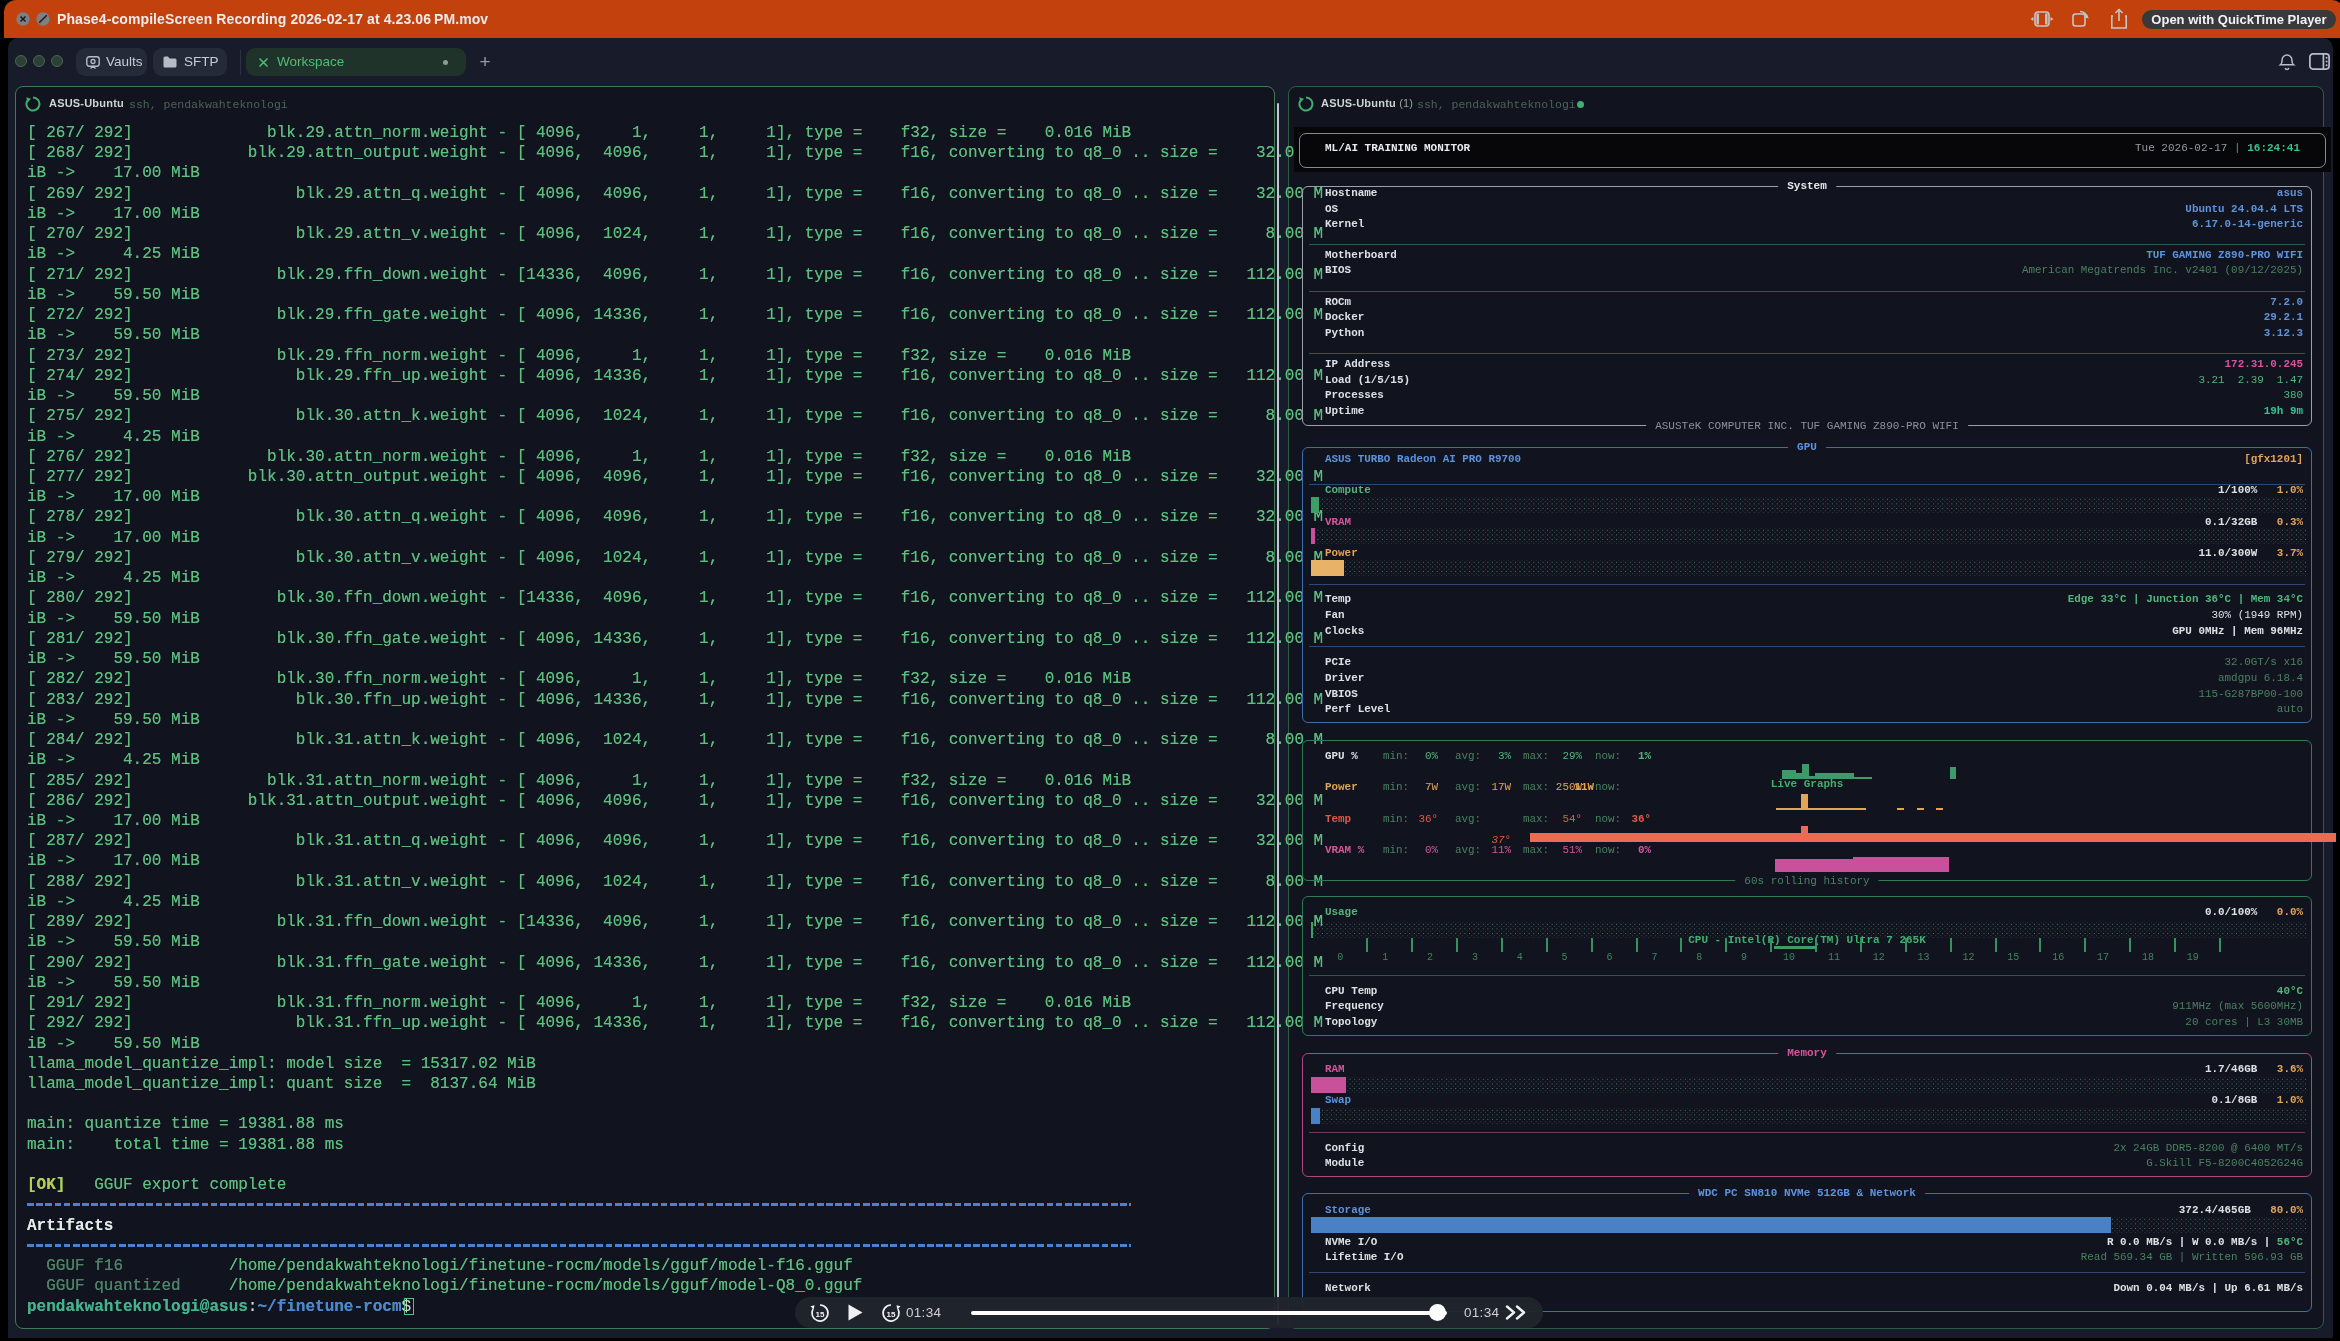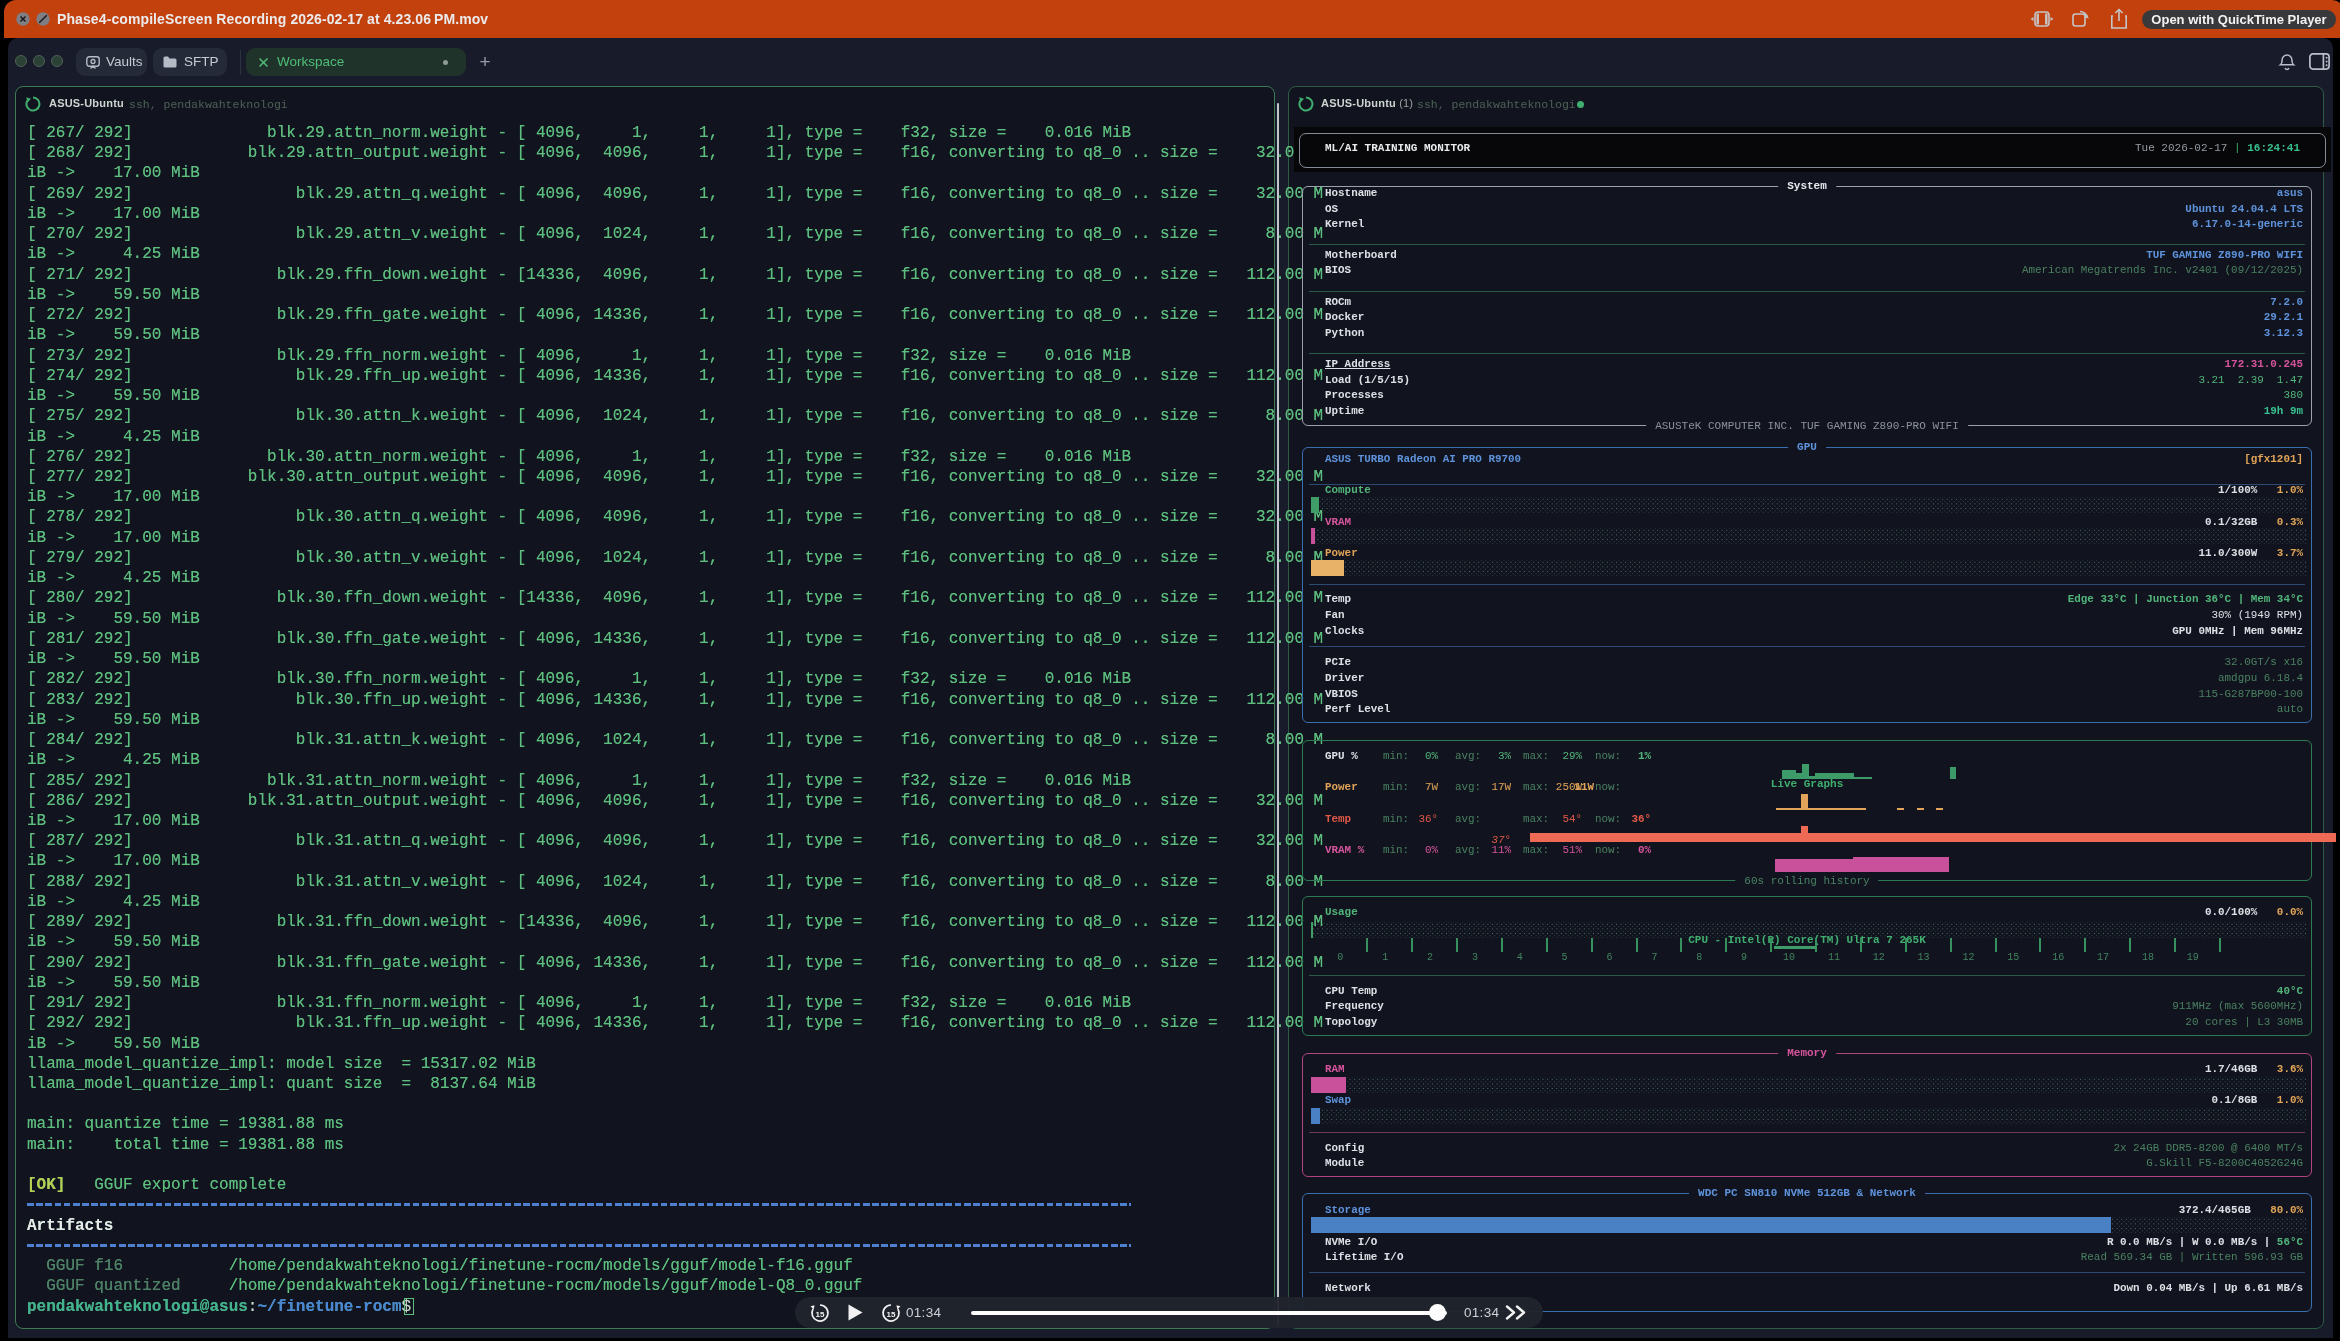--- a/index.html
+++ b/index.html
@@ -220,21 +220,21 @@
 <div class="r lab" style="left:1325px;top:262px;">BIOS</div>
 <div class="r v" style="right:37px;top:262px;"><span class="dgr">American Megatrends Inc. v2401 (09/12/2025)</span></div>
 <div style="position:absolute;left:1309px;top:290.5px;width:996px;height:1px;background:#2b5a45;"></div>
 <div class="r lab" style="left:1325px;top:293.5px;">ROCm</div>
 <div class="r v" style="right:37px;top:293.5px;"><span class="blu b">7.2.0</span></div>
 <div class="r lab" style="left:1325px;top:309px;">Docker</div>
 <div class="r v" style="right:37px;top:309px;"><span class="blu b">29.2.1</span></div>
 <div class="r lab" style="left:1325px;top:324.5px;">Python</div>
 <div class="r v" style="right:37px;top:324.5px;"><span class="blu b">3.12.3</span></div>
 <div style="position:absolute;left:1309px;top:353px;width:996px;height:1px;background:#2b5a45;"></div>
-<div class="r lab" style="left:1325px;top:355.5px;text-decoration:underline;">IP Address</div>
+<div class="r lab" style="left:1325px;top:355.5px;">IP Address</div>
 <div class="r v" style="right:37px;top:355.5px;"><span class="pnk b">172.31.0.245</span></div>
 <div class="r lab" style="left:1325px;top:371.5px;">Load (1/5/15)</div>
 <div class="r v" style="right:37px;top:371.5px;"><span class="grn">3.21&nbsp;&nbsp;2.39&nbsp;&nbsp;1.47</span></div>
 <div class="r lab" style="left:1325px;top:387px;">Processes</div>
 <div class="r v" style="right:37px;top:387px;"><span class="grn">380</span></div>
 <div class="r lab" style="left:1325px;top:403px;">Uptime</div>
 <div class="r v" style="right:37px;top:403px;"><span class="tealv b">19h 9m</span></div>
 <div style="position:absolute;left:1302px;top:447px;width:1010px;height:276px;border:1px solid #3a6fae;border-radius:6px;"></div>
 <div class="bt tblu" style="left:1807px;top:439px;">GPU</div>
 <div class="r " style="left:1325px;top:451px;"><span class="blu b">ASUS TURBO Radeon AI PRO R9700</span></div>

